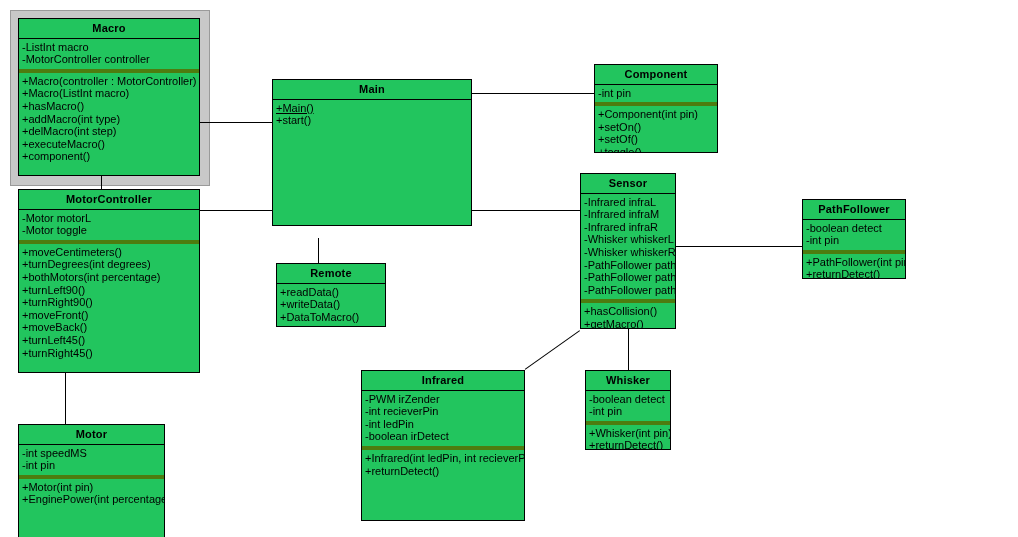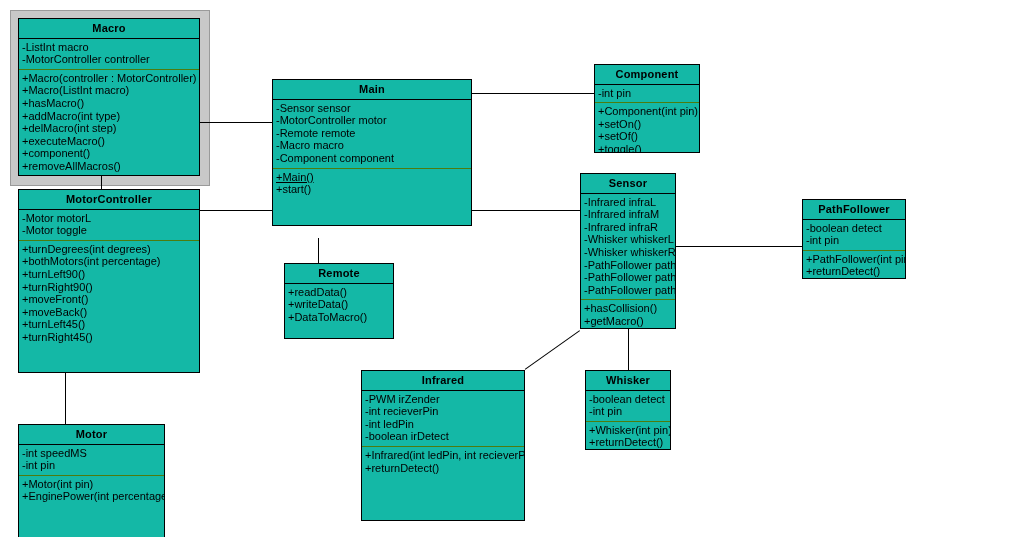--- a/index.html
+++ b/index.html
@@ -33,38 +33,38 @@
   
   .sel-frame {
     position: absolute;
     background: #c8c8c8;
     border: 1px solid #9a9a9a;
   }
   
   .uml {
     position: absolute;
     box-sizing: border-box;
-    background: #14b8a6;
+    background: #22c55e;
     border: 1px solid #000000;
     font-size: 11px;
     line-height: 12.6px;
     color: #000000;
     overflow: hidden;
   }
   .uml .title {
     text-align: center;
     font-weight: bold;
     font-size: 11px;
     padding: 3px 2px 3px 2px;
     border-bottom: 1px solid #000000;
     letter-spacing: 0.2px;
   }
   .uml .compartment {
     padding: 2px 0 3px 0;
-    border-bottom: 1px solid #4d7c0f;
+    border-bottom: 4px solid #4d7c0f;
   }
   .uml .compartment.last {
     border-bottom: none;
   }
   .uml .member {
     padding: 0 3px;
     white-space: nowrap;
     font-size: 11px;
     line-height: 12.6px;
   }
@@ -106,31 +106,31 @@
       <div class="member">-MotorController controller</div>
     </div>
     <div class="compartment last">
       <div class="member">+Macro(controller : MotorController)</div>
       <div class="member">+Macro(ListInt macro)</div>
       <div class="member">+hasMacro()</div>
       <div class="member">+addMacro(int type)</div>
       <div class="member">+delMacro(int step)</div>
       <div class="member">+executeMacro()</div>
       <div class="member">+component()</div>
-      <div class="member">+removeAllMacros()</div>
     </div>
   </div>
 
   <div class="uml" style="left:18px; top:189px; width:182px; height:184px;">
     <div class="title">MotorController</div>
     <div class="compartment">
       <div class="member">-Motor motorL</div>
       <div class="member">-Motor toggle</div>
     </div>
     <div class="compartment last">
+      <div class="member">+moveCentimeters()</div>
       <div class="member">+turnDegrees(int degrees)</div>
       <div class="member">+bothMotors(int percentage)</div>
       <div class="member">+turnLeft90()</div>
       <div class="member">+turnRight90()</div>
       <div class="member">+moveFront()</div>
       <div class="member">+moveBack()</div>
       <div class="member">+turnLeft45()</div>
       <div class="member">+turnRight45()</div>
     </div>
   </div>
@@ -142,43 +142,36 @@
       <div class="member">-int pin</div>
     </div>
     <div class="compartment last">
       <div class="member">+Motor(int pin)</div>
       <div class="member">+EnginePower(int percentage)</div>
     </div>
   </div>
 
   <div class="uml" style="left:272px; top:79px; width:200px; height:147px;">
     <div class="title">Main</div>
-    <div class="compartment">
-      <div class="member">-Sensor sensor</div>
-      <div class="member">-MotorController motor</div>
-      <div class="member">-Remote remote</div>
-      <div class="member">-Macro macro</div>
-      <div class="member">-Component component</div>
-    </div>
     <div class="compartment last">
       <div class="member static">+Main()</div>
       <div class="member">+start()</div>
     </div>
   </div>
 
-  <div class="uml" style="left:284px; top:263px; width:110px; height:76px;">
+  <div class="uml" style="left:276px; top:263px; width:110px; height:64px;">
     <div class="title">Remote</div>
     <div class="compartment last">
       <div class="member">+readData()</div>
       <div class="member">+writeData()</div>
       <div class="member">+DataToMacro()</div>
     </div>
   </div>
 
-  <div class="uml" style="left:594px; top:64px; width:106px; height:89px;">
+  <div class="uml" style="left:594px; top:64px; width:124px; height:89px;">
     <div class="title">Component</div>
     <div class="compartment">
       <div class="member">-int pin</div>
     </div>
     <div class="compartment last">
       <div class="member">+Component(int pin)</div>
       <div class="member">+setOn()</div>
       <div class="member">+setOf()</div>
       <div class="member">+toggle()</div>
     </div>

